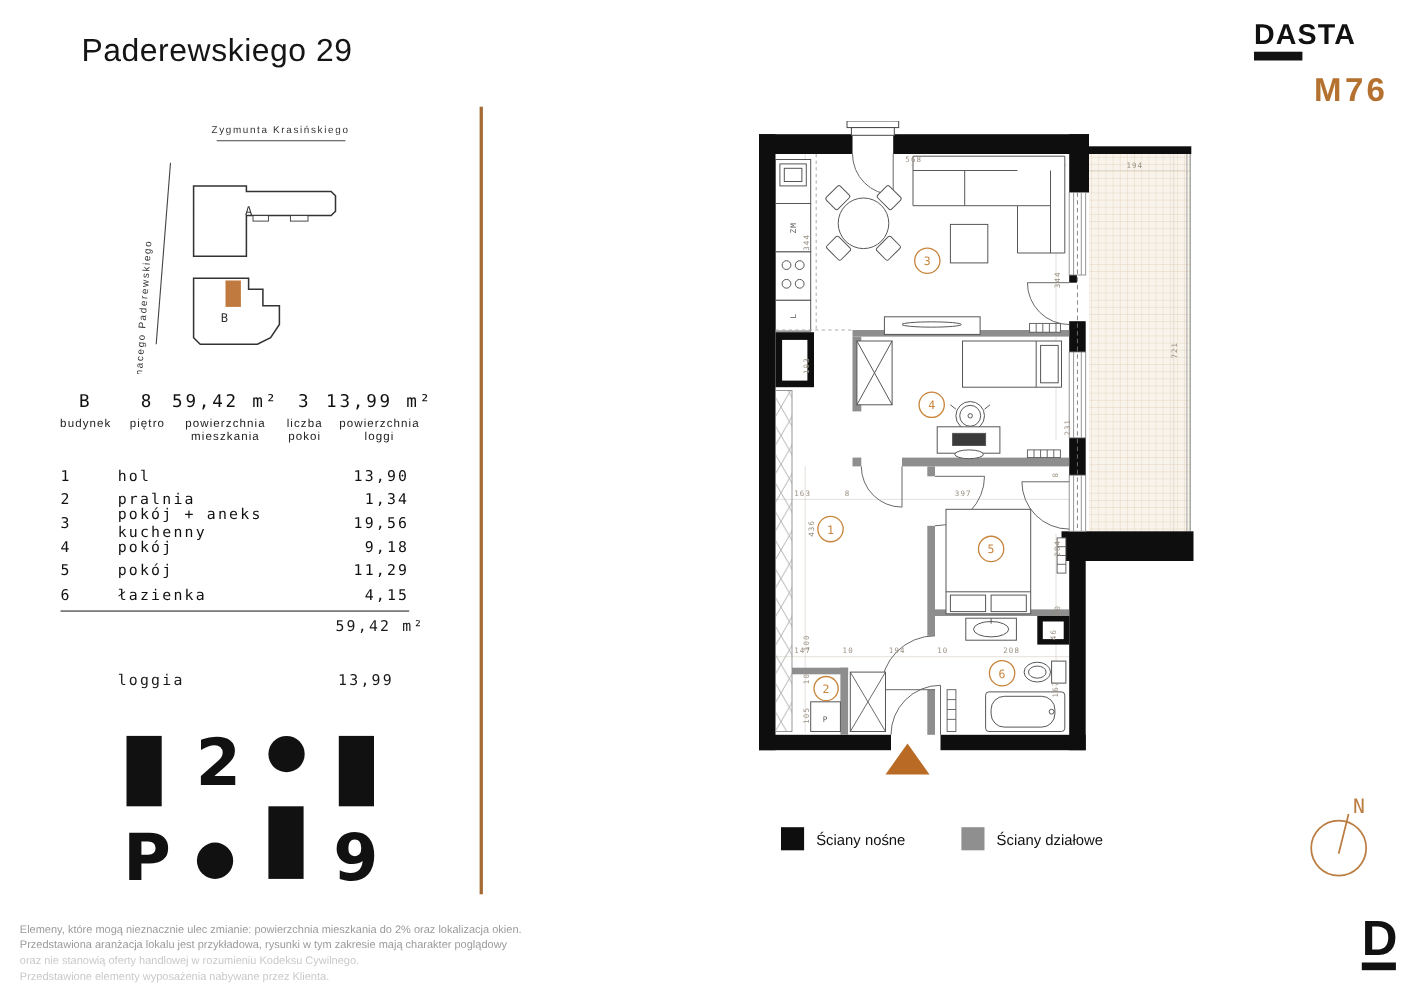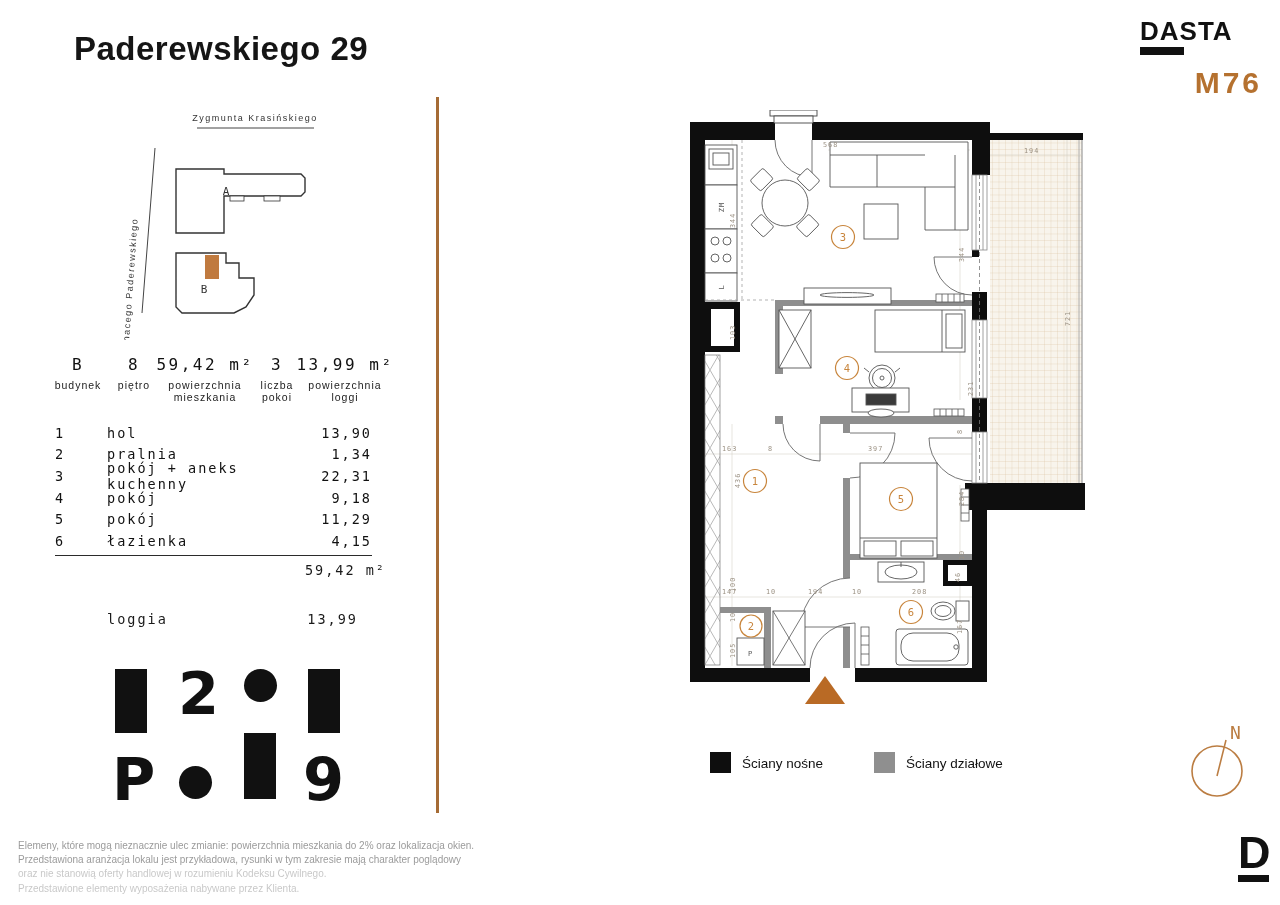--- a/index.html
+++ b/index.html
@@ -1,21 +1,21 @@
 <!DOCTYPE html>
 <html><head>
 <meta charset="utf-8">
 <style>
   html,body{margin:0;padding:0;background:#ffffff;}
   #app{position:relative;width:1280px;height:905px;background:#fff;overflow:hidden;
        font-family:"Liberation Sans",sans-serif;color:#1a1a1a;}
   .abs{position:absolute;}
 
   
-  #page-title{left:74px;top:30px;font-size:33px;font-weight:700;letter-spacing:.5px;color:#151515;}
+  #page-title{left:74px;top:30px;font-size:29px;font-weight:400;letter-spacing:.5px;color:#151515;}
   #brand{left:1140px;top:18px;width:122px;text-align:left;}
   #brand .word{font-size:26px;font-weight:700;letter-spacing:1px;color:#111;line-height:1;}
   #brand .dbar{width:44px;height:8px;background:#111;margin-top:3px;}
   #brand .unit{font-size:30px;font-weight:600;letter-spacing:3px;color:#b5712f;text-align:right;margin-top:11px;}
 
   
   #divider{left:436px;top:97px;width:3px;height:716px;background:#a56b35;}
 
   
   .sum-col{position:absolute;top:355px;text-align:center;transform:translateX(-50%);}
@@ -128,21 +128,21 @@
           <span class="room-ar">13,90</span>
         </div>
         <div class="room-row">
           <span class="room-no">2</span>
           <span class="room-nm">pralnia</span>
           <span class="room-ar">1,34</span>
         </div>
         <div class="room-row">
           <span class="room-no">3</span>
           <span class="room-nm">pokój + aneks kuchenny</span>
-          <span class="room-ar">22,31</span>
+          <span class="room-ar">19,56</span>
         </div>
         <div class="room-row">
           <span class="room-no">4</span>
           <span class="room-nm">pokój</span>
           <span class="room-ar">9,18</span>
         </div>
         <div class="room-row">
           <span class="room-no">5</span>
           <span class="room-nm">pokój</span>
           <span class="room-ar">11,29</span>

